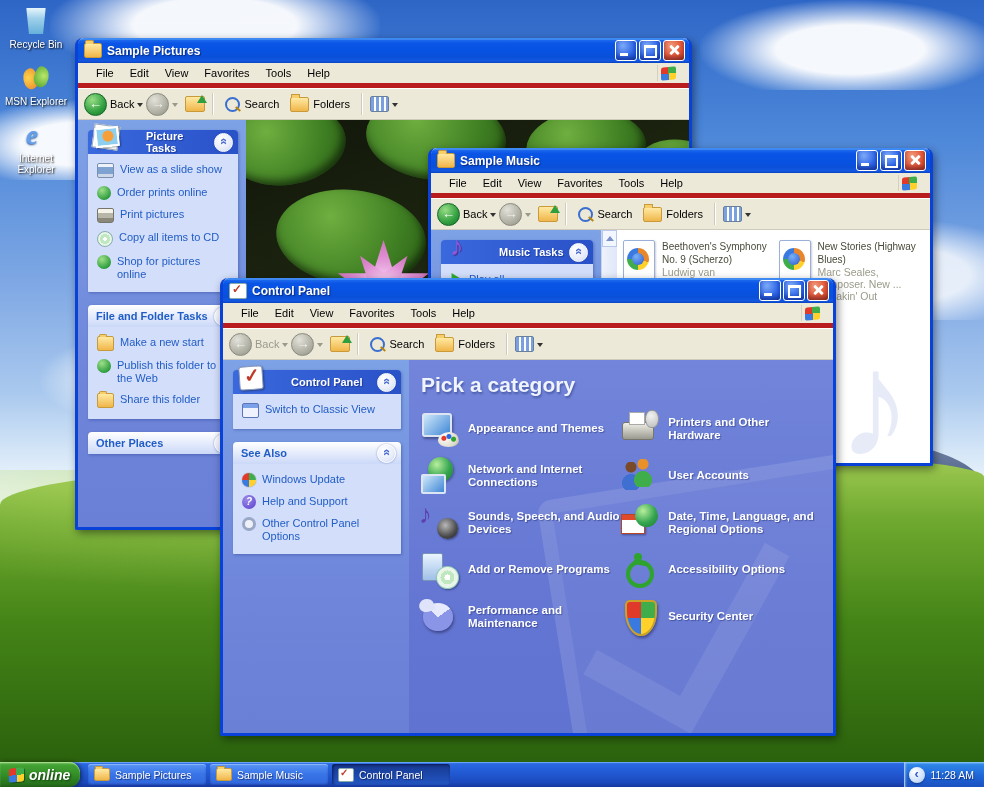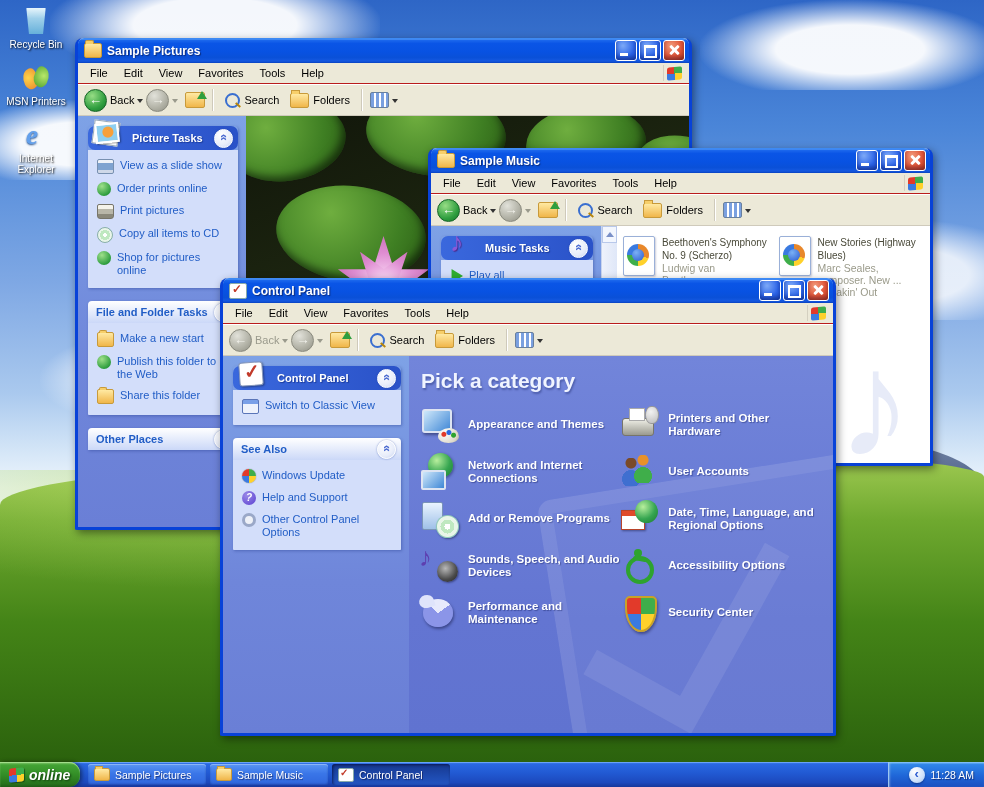--- a/index.html
+++ b/index.html
@@ -48,21 +48,21 @@
   .tb.close{background:radial-gradient(circle at 35% 25%,#f09a7a,#e25538 55%,#c23818);}
   .tb.min::after{content:"";position:absolute;left:4px;bottom:4px;width:8px;height:3px;background:#fff;}
   .tb.max::after{content:"";position:absolute;left:4px;top:4px;width:9px;height:8px;border:2px solid #fff;border-top-width:3px;}
   .tb.close::before,.tb.close::after{content:"";position:absolute;left:9px;top:3px;width:3px;height:12px;background:#fff;border-radius:1px;}
   .tb.close::before{transform:rotate(45deg);} .tb.close::after{transform:rotate(-45deg);}
   .wicon{width:16px;height:13px;flex:none;}
   .wicon.folder{background:linear-gradient(180deg,#ffe9a2,#f0b64a);border:1px solid #c89a3a;border-radius:2px;position:relative;}
   .wicon.folder::before{content:"";position:absolute;top:-4px;left:0;width:7px;height:3px;background:#f7cf6a;border:1px solid #c89a3a;border-bottom:none;border-radius:2px 2px 0 0;}
   .wicon.cpanel{background:#fff;border:1px solid #8aa;border-radius:2px;position:relative;height:14px;}
   .wicon.cpanel::after{content:"\2713";position:absolute;left:2px;top:-2px;color:#c23a2a;font-weight:bold;font-size:12px;}
-  .menubar{height:20px;flex:none;display:flex;align-items:center;background:#ece9d8;border-bottom:1px solid #b91c1c;padding:0 4px;}
+  .menubar{height:20px;flex:none;display:flex;align-items:center;background:#ece9d8;border-bottom:5px solid #b91c1c;padding:0 10px;}
   .menus{display:flex;flex:1;}
   .menu-item{padding:2px 8px;font-size:11px;color:#000;cursor:pointer;}
   .menulogo{width:18px;height:16px;border-left:1px solid #d4d0c0;padding-left:3px;display:flex;align-items:center;}
   .menulogo i{width:15px;height:13px;border-radius:2px;transform:skewY(-6deg);
       background:conic-gradient(#3fae4a 0 25%,#ffd12a 0 50%,#3a7ae0 0 75%,#e23a2a 0);}
   .toolbar{height:30px;flex:none;display:flex;align-items:center;gap:3px;background:#ece9d8;
            border-top:1px solid #fff;border-bottom:1px solid #cfcabb;padding:0 6px;}
   .navbtn{display:flex;align-items:center;gap:3px;font-size:11px;color:#000;cursor:pointer;}
   .circ{width:21px;height:21px;border-radius:50%;display:inline-block;text-align:center;
         background:radial-gradient(circle at 35% 28%,#97dd85,#2f9e3f 62%,#17742a);border:1px solid #156427;
@@ -83,21 +83,21 @@
   .grid{width:17px;height:14px;border:1px solid #68809f;background:
         repeating-linear-gradient(90deg,#7aa0e0 0 3px,#fff 3px 5px);border-radius:2px;}
   .win-body{flex:1;display:flex;min-height:0;}
   
   .pane{flex:none;background:linear-gradient(180deg,#7ea2e6 0%,#6f86da 60%,#6a7fd6 100%);
         padding:10px 8px 0 10px;display:flex;flex-direction:column;gap:13px;overflow:hidden;}
   .tpanel{border-radius:4px 4px 0 0;overflow:visible;box-shadow:1px 1px 3px rgba(20,40,120,.35);}
   .tp-head{height:22px;display:flex;align-items:center;justify-content:space-between;padding:0 5px 0 8px;
            border-radius:4px 4px 0 0;background:linear-gradient(180deg,#fff,#cbd8f8);cursor:pointer;position:relative;}
   .tp-title{font-size:11px;font-weight:bold;color:#215dc6;}
-  .tp-head.special{background:linear-gradient(90deg,#3a68dd,#2a52c8);height:24px;padding-left:44px;border-radius:7px;}
+  .tp-head.special{background:linear-gradient(90deg,#3a68dd,#2a52c8);height:24px;padding-left:58px;}
   .tp-head.special .tp-title{color:#fff;text-shadow:1px 1px 1px #1a3a9a;}
   .chev{width:17px;height:17px;border-radius:50%;flex:none;position:relative;cursor:pointer;
         background:radial-gradient(circle at 35% 30%,#fff,#e8edfa 60%,#c8d4f0);border:1px solid #fff;box-shadow:0 0 2px rgba(40,70,160,.6);}
   .chev::after{content:"\00AB";position:absolute;left:50%;top:50%;transform:translate(-50%,-54%) rotate(90deg);
         color:#4a6ad0;font-size:12px;font-weight:bold;}
   .tp-bigicon{position:absolute;left:3px;top:-7px;width:34px;height:32px;}
   .bigicon-pictures::before{content:"";position:absolute;left:2px;top:2px;width:24px;height:22px;background:#fff;border:1px solid #9ab;transform:rotate(8deg);}
   .bigicon-pictures::after{content:"";position:absolute;left:4px;top:4px;width:20px;height:16px;
         background:radial-gradient(circle at 55% 45%,#f7a03a 0 5px,#8ecff0 6px);border:2px solid #fff;transform:rotate(-6deg);box-shadow:1px 1px 2px rgba(0,0,0,.4);}
   .bigicon-music::before{content:"\266A";position:absolute;left:6px;top:-2px;font-size:27px;color:#8a5ad8;text-shadow:1px 1px 1px #4a2a8a;}
@@ -209,21 +209,21 @@
   .taskbtns{display:flex;gap:4px;margin-left:8px;flex:1;}
   .taskbtn{width:118px;height:21px;display:flex;align-items:center;gap:5px;padding:0 6px;box-sizing:border-box;border-radius:3px;cursor:pointer;
       background:linear-gradient(180deg,#5a96f5,#3a76e8 45%,#2f66dd);box-shadow:inset 0 1px 0 #8ab4f8,inset 0 -1px 2px rgba(0,0,60,.3);}
   .taskbtn[data-state="active"]{background:linear-gradient(180deg,#16388f,#1e4bb0 60%,#2355c2);box-shadow:inset 1px 1px 3px rgba(0,0,40,.6);}
   .taskbtn .tbi{width:14px;height:11px;flex:none;}
   .taskbtn .tbi[data-icon="folder"]{background:linear-gradient(180deg,#ffe9a2,#f0b64a);border:1px solid #c89a3a;border-radius:2px;position:relative;}
   .taskbtn .tbi[data-icon="folder"]::before{content:"";position:absolute;top:-3px;left:0;width:6px;height:2px;background:#f7cf6a;border:1px solid #c89a3a;border-bottom:none;}
   .taskbtn .tbi[data-icon="cpanel"]{background:#fff;border:1px solid #8aa;border-radius:2px;position:relative;height:12px;}
   .taskbtn .tbi[data-icon="cpanel"]::after{content:"\2713";position:absolute;left:1px;top:-2px;color:#c23a2a;font-weight:bold;font-size:10px;}
   .taskbtn .tlabel{color:#fff;font-size:10.5px;white-space:nowrap;overflow:hidden;text-shadow:1px 1px 1px rgba(0,0,40,.5);}
-  .tray{height:25px;flex:none;display:flex;align-items:center;gap:5px;padding:0 10px 0 20px;
+  .tray{height:25px;flex:none;display:flex;align-items:center;gap:5px;padding:0 10px 0 4px;
       background:linear-gradient(180deg,#5aaef5 0,#2f86e8 10%,#1f66d8 55%,#1a50c0 100%);
       border-left:1px solid #9cc6f0;box-shadow:inset 1px 1px 2px rgba(255,255,255,.35);}
   .tray-chev{width:16px;height:16px;border-radius:50%;position:relative;cursor:pointer;
       background:radial-gradient(circle at 35% 30%,#fff,#cfe2fa 60%,#9cc0ee);box-shadow:0 1px 2px rgba(0,0,40,.4);}
   .tray-chev::after{content:"\2039";position:absolute;left:5px;top:-1px;color:#2a5ad0;font-weight:bold;font-size:13px;}
   .clock{color:#fff;font-size:10.5px;text-shadow:1px 1px 1px rgba(0,0,40,.5);}
 </style>
 </head>
 <body>
 
@@ -238,21 +238,21 @@
 
 <div class="desktop-icons">
 
     <div class="di" data-icon="recycle-bin">
       <div class="img"></div>
       <div class="di-label">Recycle Bin</div>
     </div>
 
     <div class="di" data-icon="msn-explorer">
       <div class="img"></div>
-      <div class="di-label">MSN Printers</div>
+      <div class="di-label">MSN Explorer</div>
     </div>
 
     <div class="di" data-icon="internet-explorer">
       <div class="img"></div>
       <div class="di-label">Internet Explorer</div>
     </div>
 
   </div>
 
 <div class="window" style="left:75px;top:38px;width:611px;height:489px;z-index:10">
@@ -584,33 +584,33 @@
 
             <div class="cat-item">
               <span class="cat" data-icon="network">
                 <i class="a"></i>
                 <i class="b"></i>
               </span>
               <span class="cat-label">Network and Internet Connections</span>
             </div>
 
             <div class="cat-item">
+              <span class="cat" data-icon="sounds">
+                <i class="a"></i>
+                <i class="b"></i>
+              </span>
+              <span class="cat-label">Sounds, Speech, and Audio Devices</span>
+            </div>
+
+            <div class="cat-item">
               <span class="cat" data-icon="addremove">
                 <i class="a"></i>
                 <i class="b"></i>
               </span>
               <span class="cat-label">Add or Remove Programs</span>
-            </div>
-
-            <div class="cat-item">
-              <span class="cat" data-icon="sounds">
-                <i class="a"></i>
-                <i class="b"></i>
-              </span>
-              <span class="cat-label">Sounds, Speech, and Audio Devices</span>
             </div>
 
             <div class="cat-item">
               <span class="cat" data-icon="performance">
                 <i class="a"></i>
                 <i class="b"></i>
               </span>
               <span class="cat-label">Performance and Maintenance</span>
             </div>
           </div>

